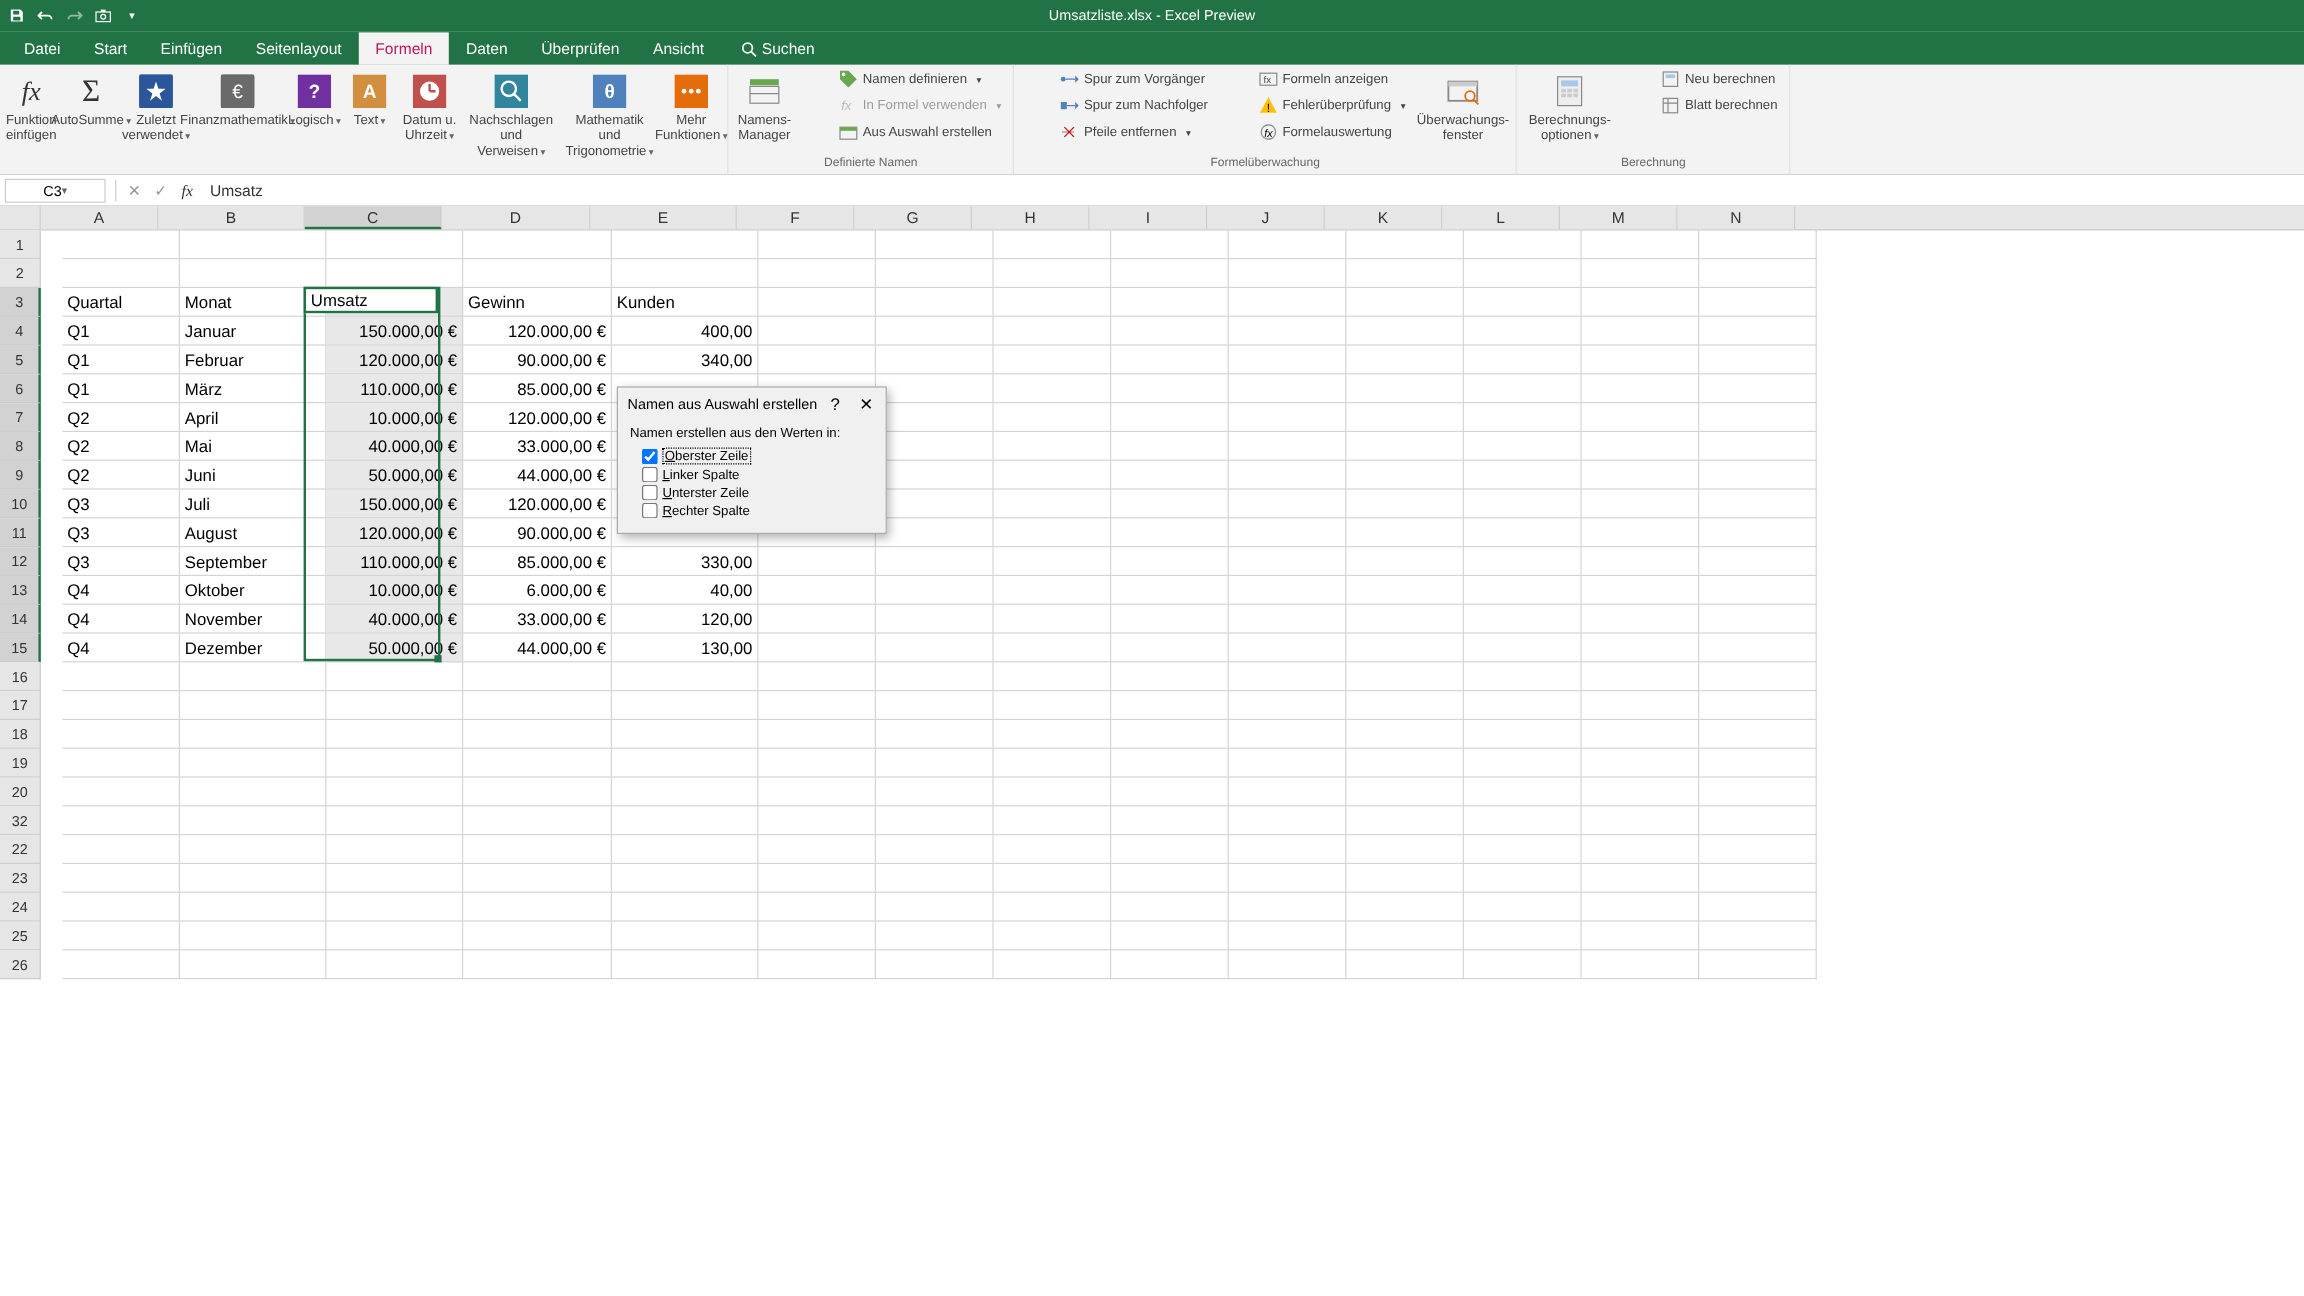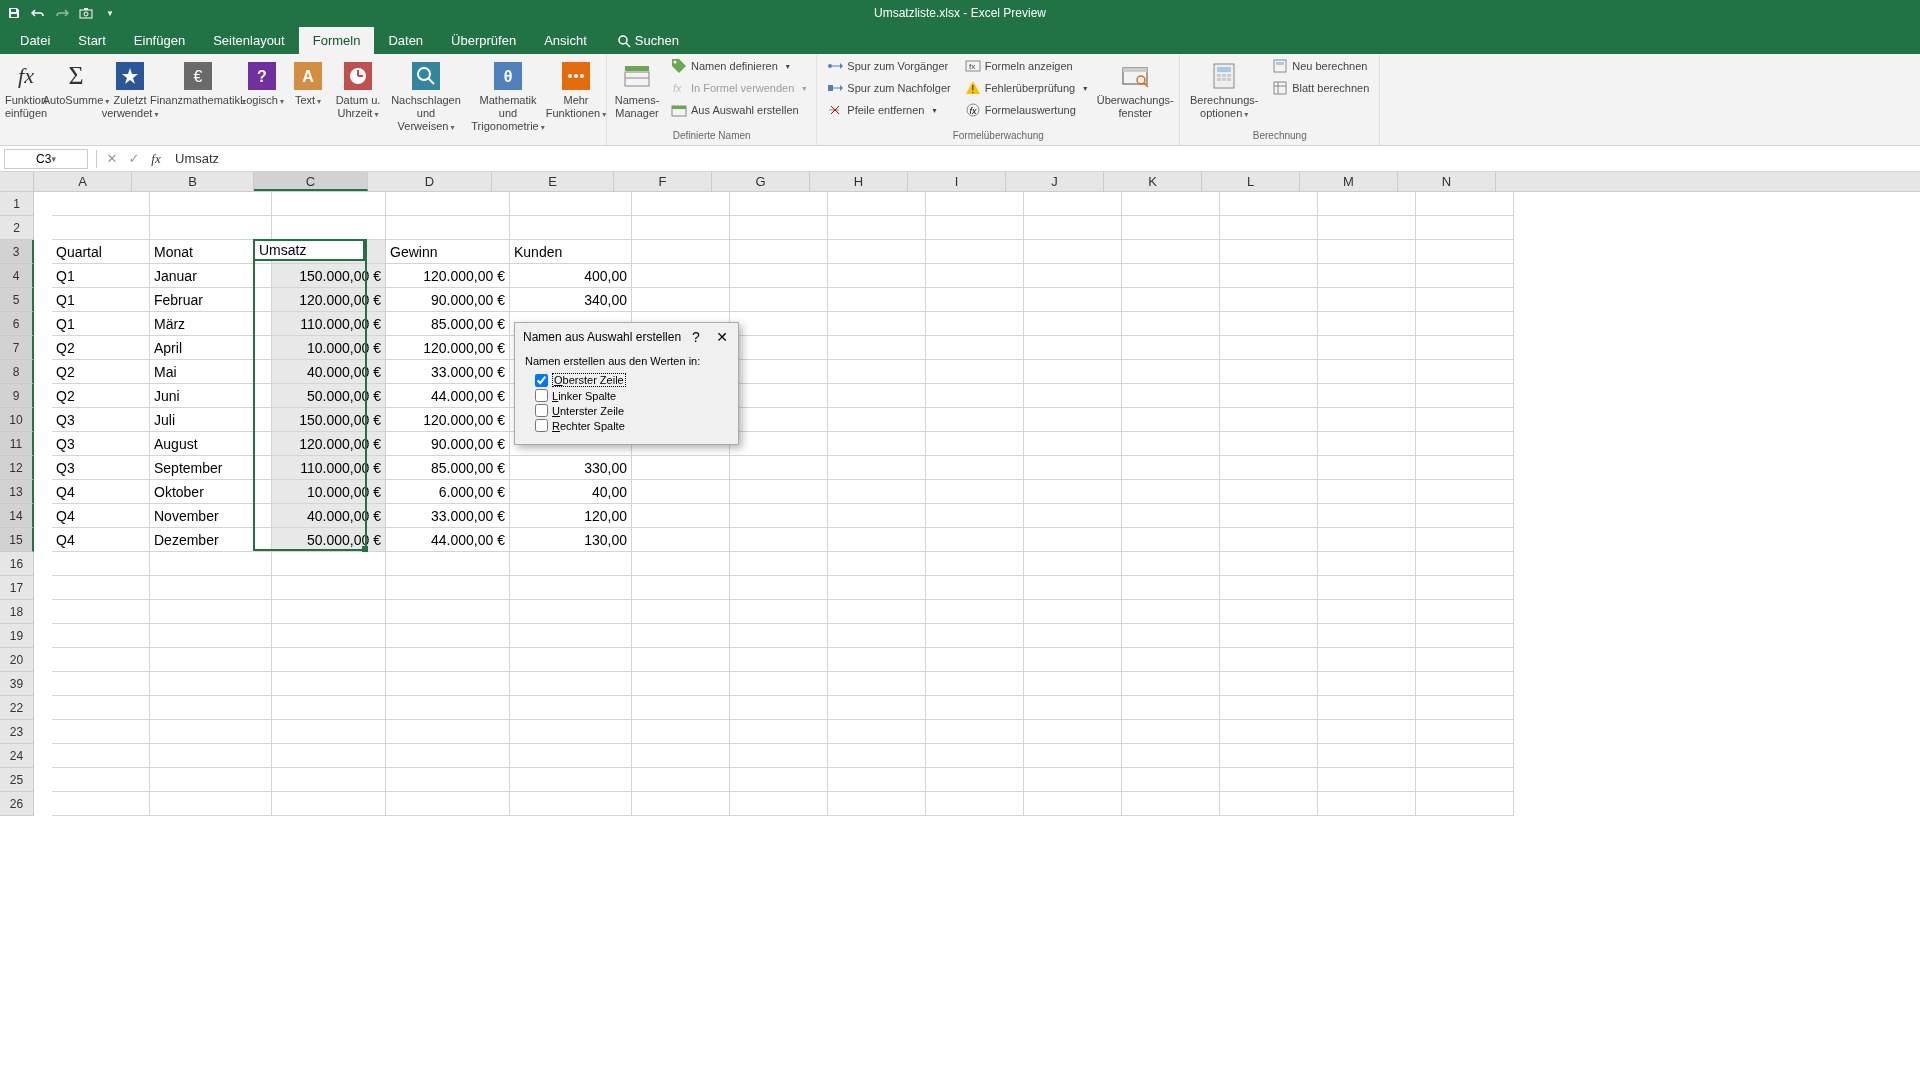--- a/index.html
+++ b/index.html
@@ -7,34 +7,34 @@
 
 
 .titlebar { height: 26px; background: #217346; display: flex; align-items: center; color: #fff; font-size: 12px; padding: 0 6px; }
 .qat { display: flex; gap: 8px; align-items: center; }
 .qat-icon { width: 16px; height: 16px; display: flex; align-items: center; justify-content: center; cursor: pointer; font-size: 13px; }
 .titlebar-title { position: absolute; left: 50%; transform: translateX(-50%); }
 
 
 .ribbon-tabs { height: 28px; background: #217346; display: flex; align-items: flex-end; padding-left: 6px; }
 .ribbon-tab { padding: 6px 14px; color: #fff; font-size: 13px; cursor: pointer; }
-.ribbon-tab.active { background: #f3f3f3; color: #14532d; }
+.ribbon-tab.active { background: #f3f3f3; color: #be185d; }
 .search-box { margin-left: 8px; display: flex; align-items: center; color: #fff; font-size: 13px; gap: 4px; padding: 6px 8px; }
 
 
 .ribbon { height: 92px; background: #f3f3f3; border-bottom: 1px solid #d4d4d4; display: flex; }
 .ribbon-group { display: flex; flex-direction: column; border-right: 1px solid #e1e1e1; padding: 2px 4px; }
 .ribbon-group-items { display: flex; flex: 1; align-items: flex-start; gap: 2px; }
 .ribbon-group-label { font-size: 10px; color: #666; text-align: center; padding: 2px 0; }
 .ribbon-btn-big { display: flex; flex-direction: column; align-items: center; justify-content: flex-start; width: 52px; padding: 4px 2px; cursor: pointer; font-size: 11px; text-align: center; color: #444; line-height: 1.2; }
 .ribbon-btn-big.wide { width: 80px; }
 .ribbon-btn-big.narrow { width: 44px; }
 .ribbon-icon-big { width: 32px; height: 32px; margin-bottom: 2px; display: flex; align-items: center; justify-content: center; }
 .ribbon-btn-small { display: flex; align-items: center; gap: 4px; padding: 2px 6px; font-size: 11px; cursor: pointer; color: #444; white-space: nowrap; }
-.ribbon-col { display: flex; flex-direction: column; gap: 2px; justify-content: center; }
+.ribbon-col { display: flex; flex-direction: column; gap: 2px; justify-content: center; margin-left: 28px; }
 
 
 .ico-fx { font-style: italic; font-family: 'Times New Roman', serif; font-size: 22px; color: #333; }
 .ico-sigma { font-family: 'Times New Roman', serif; font-size: 26px; color: #333; }
 .ico-box { width: 28px; height: 28px; border-radius: 2px; }
 
 
 .formula-bar { height: 26px; border-bottom: 1px solid #d4d4d4; display: flex; align-items: center; background: #fff; }
 .name-box { width: 84px; height: 20px; border: 1px solid #ccc; margin: 0 4px; padding: 2px 6px; font-size: 12px; display: flex; align-items: center; justify-content: center; }
 .fb-sep { width: 1px; height: 18px; background: #ccc; margin: 0 4px; }
@@ -434,21 +434,21 @@
         <div class="row-header selected">11</div>
         <div class="row-header selected">12</div>
         <div class="row-header selected">13</div>
         <div class="row-header selected">14</div>
         <div class="row-header selected">15</div>
         <div class="row-header">16</div>
         <div class="row-header">17</div>
         <div class="row-header">18</div>
         <div class="row-header">19</div>
         <div class="row-header">20</div>
-        <div class="row-header">39</div>
+        <div class="row-header">32</div>
         <div class="row-header">22</div>
         <div class="row-header">23</div>
         <div class="row-header">24</div>
         <div class="row-header">25</div>
         <div class="row-header">26</div>
       </div>
     <div class="cells" id="cells">
         <div class="row">
           <div class="cell" style="width: 98px;"></div>
           <div class="cell" style="width: 122px;"></div>

